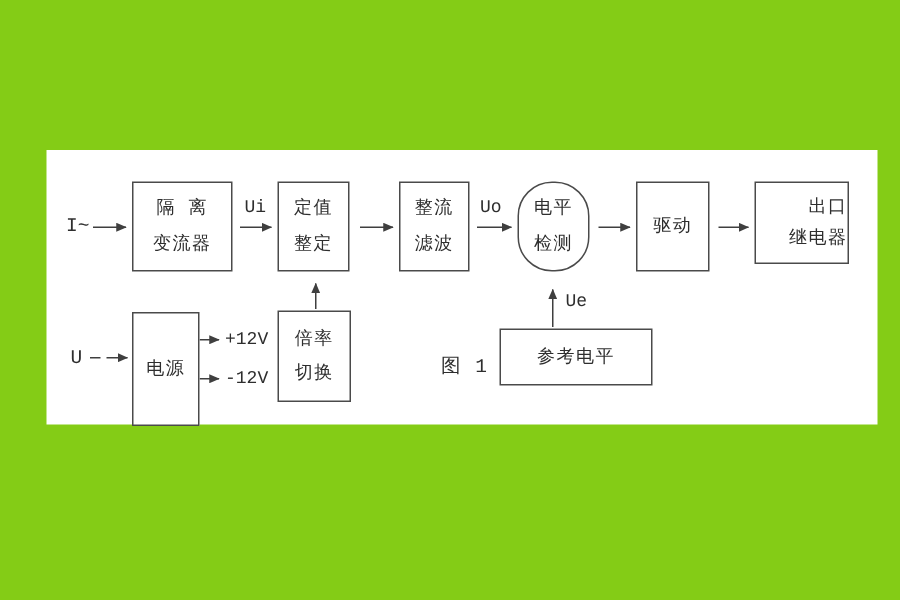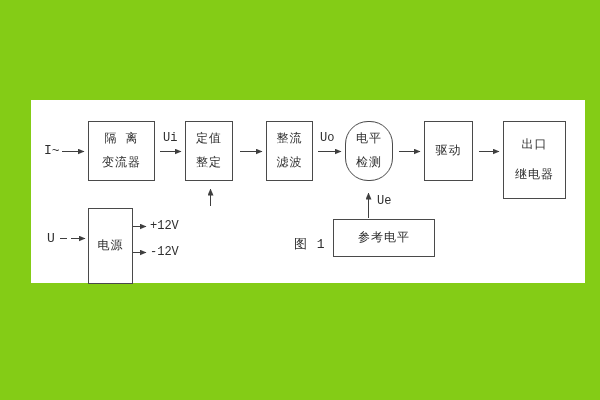--- a/index.html
+++ b/index.html
@@ -34,21 +34,21 @@
     font-size:12px;
     line-height:1;
     letter-spacing:1px;
     white-space:nowrap;
   }
   .b-isolation  { left:88px;  top:121px; width:67px; height:60px; }
   .b-setting    { left:185px; top:121px; width:48px; height:60px; }
   .b-rectifier  { left:266px; top:121px; width:47px; height:60px; }
   .b-level      { left:345px; top:121px; width:48px; height:60px;border-radius:23px; }
   .b-drive      { left:424px; top:121px; width:49px; height:60px; }
-  .b-relay      { left:503px; top:121px; width:63px; height:78px; }
+  .b-relay      { left:503px; top:121px; width:63px; height:55px;align-items:flex-end; }
   .b-power      { left:88px;  top:208px; width:45px; height:76px; }
   .b-multiplier { left:185px; top:207px; width:49px; height:61px; }
   .b-reference  { left:333px; top:219px; width:102px; height:38px; }
   .lbl {
     position:absolute;
     font-size:12px;
     line-height:1;
     white-space:nowrap;
   }
   .l-i   { left:44px;  top:144px; font-size:13px; }
@@ -113,20 +113,24 @@
 
   <div class="block b-relay">
     <span>出口</span>
     <span>继电器</span>
   </div>
 
   <div class="block b-power">
     <span>电源</span>
   </div>
 
+  <div class="block b-multiplier">
+    <span>倍率</span>
+    <span>切换</span>
+  </div>
 
   <div class="block b-reference">
     <span>参考电平</span>
   </div>
 
   <div class="lbl l-i">I~</div>
   <div class="lbl l-u">U</div>
   <div class="lbl l-ui">Ui</div>
   <div class="lbl l-uo">Uo</div>
   <div class="lbl l-ue">Ue</div>

